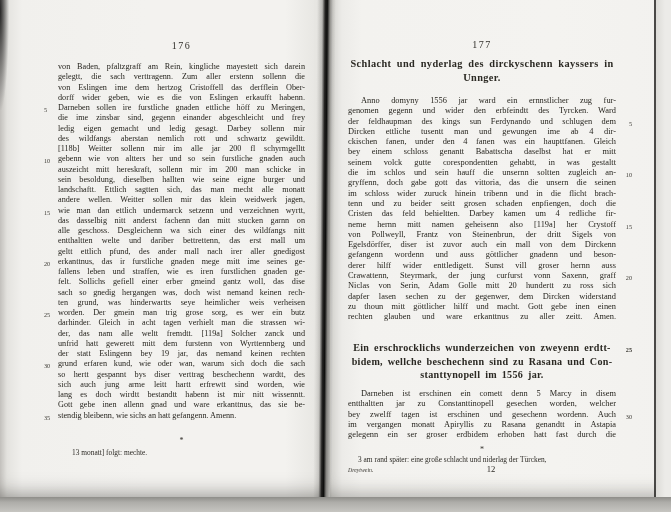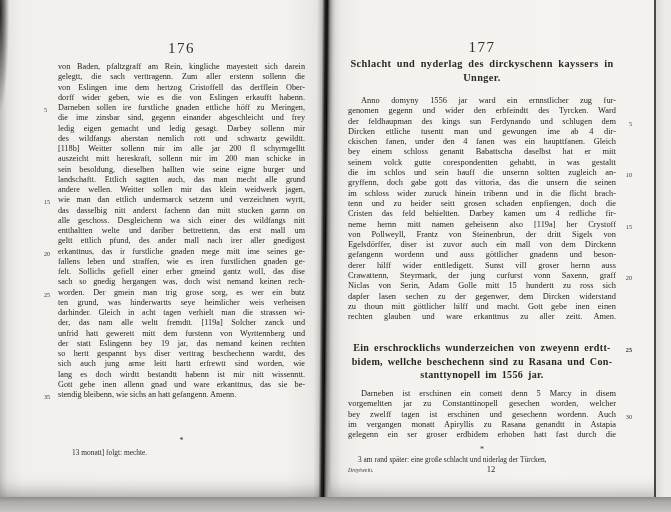--- a/index.html
+++ b/index.html
@@ -36,21 +36,21 @@
   }
   .right-outer{
     position:absolute;left:656px;top:0;width:15px;height:498px;
     background:linear-gradient(90deg,#dcdbd7,#ecebe8 60%);
   }
   .bottom-band{
     position:absolute;left:0;top:497px;width:671px;height:15px;
     background:linear-gradient(180deg,#8e8d89 0%,#aeadA9 35%,#c6c5c1 100%);
   }
 
-  .pageno{position:absolute;font-size:15px;letter-spacing:1.5px;color:#32302b;text-align:center;}
+  .pageno{position:absolute;font-size:10px;letter-spacing:1.5px;color:#32302b;text-align:center;}
   .pageno-left{left:58px;top:40px;width:247px;}
   .pageno-right{left:18px;top:39px;width:268px;}
 
   .textblock{position:absolute;color:#27251f;}
   .tb-left{left:58px;top:62px;width:247px;font-size:8.2px;line-height:10.25px;}
   .tb-right-1{left:18px;top:96px;width:268px;font-size:8.4px;line-height:10.3px;}
   .tb-right-2{left:18px;top:389px;width:268px;font-size:8.4px;line-height:10.3px;}
 
   .line{position:relative;text-align:justify;text-align-last:justify;}
   .line.nj{text-align-last:left;}
@@ -84,39 +84,41 @@
     <div class="textblock tb-left">
         <div class="line"><span class="ltext">von Baden, pfaltzgraff am Rein, kingliche mayestett sich darein</span></div>
         <div class="line"><span class="ltext">gelegtt, die sach verttragenn. Zum aller erstenn sollenn die</span></div>
         <div class="line"><span class="ltext">von Eslingen ime dem hertzog Cristoffell das derfflein Ober-</span></div>
         <div class="line"><span class="ltext">dorff wider geben, wie es die von Eslingen erkaufft habenn.</span></div>
         <div class="line"><span class="ltext">Darneben sollen ire furstliche gnaden ettliche höff zu Meringen,</span><span class="lnum lnum-l">5</span></div>
         <div class="line"><span class="ltext">die ime zinsbar sind, gegenn einander abgeschleicht und frey</span></div>
         <div class="line"><span class="ltext">ledig eigen gemacht und ledig gesagt. Darbey sollenn mir</span></div>
         <div class="line"><span class="ltext">des wildfangs aberstan nemlich rott und schwartz gewildtt.</span></div>
         <div class="line"><span class="ltext">[118b] Weitter sollenn mir im alle jar 200 fl schyrmgelltt</span></div>
+        <div class="line"><span class="ltext">gebenn wie von altters her und so sein furstliche gnaden auch</span><span class="lnum lnum-l">10</span></div>
         <div class="line"><span class="ltext">auszeicht mitt hereskraft, sollenn mir im 200 man schicke in</span></div>
         <div class="line"><span class="ltext">sein besoldung, dieselben hallten wie seine eigne burger und</span></div>
-        <div class="line"><span class="ltext">landschaftt. Ettlich sagtten auch, das man mecht alle grund</span></div>
+        <div class="line"><span class="ltext">landschaftt. Ettlich sagtten sich, das man mecht alle monatt</span></div>
         <div class="line"><span class="ltext">andere wellen. Weitter sollen mir das klein weidwerk jagen,</span></div>
         <div class="line"><span class="ltext">wie man dan ettlich undermarck setzenn und verzeichnen wyrtt,</span><span class="lnum lnum-l">15</span></div>
         <div class="line"><span class="ltext">das dasselbig nitt anderst fachenn dan mitt stucken garnn on</span></div>
         <div class="line"><span class="ltext">alle geschoss. Desgleichenn wa sich einer des wildfangs nitt</span></div>
         <div class="line"><span class="ltext">entthaltten welte und dariber bettrettenn, das erst mall um</span></div>
         <div class="line"><span class="ltext">geltt ettlich pfund, des ander mall nach irer aller gnedigost</span></div>
         <div class="line"><span class="ltext">erkanttnus, das ir furstliche gnaden mege mitt ime seines ge-</span><span class="lnum lnum-l">20</span></div>
         <div class="line"><span class="ltext">fallens leben und straffen, wie es iren furstlichen gnaden ge-</span></div>
         <div class="line"><span class="ltext">felt. Sollichs gefiell einer erber gmeind gantz woll, das dise</span></div>
         <div class="line"><span class="ltext">sach so gnedig hergangen was, doch wist nemand keinen rech-</span></div>
+        <div class="line"><span class="ltext">ten grund, was hinderwartts seye heimlicher weis verheisen</span></div>
         <div class="line"><span class="ltext">worden. Der gmein man trig grose sorg, es wer ein butz</span><span class="lnum lnum-l">25</span></div>
-        <div class="line"><span class="ltext">ten grund, was hinderwartts seye heimlicher weis verheisen</span></div>
         <div class="line"><span class="ltext">darhinder. Gleich in acht tagen verhielt man die strassen wi-</span></div>
         <div class="line"><span class="ltext">der, das nam alle weltt fremdtt. [119a] Solcher zanck und</span></div>
         <div class="line"><span class="ltext">unfrid hatt gewerett mitt dem furstenn von Wyrttennberg und</span></div>
         <div class="line"><span class="ltext">der statt Eslingenn bey 19 jar, das nemand keinen rechten</span></div>
+        <div class="line"><span class="ltext">grund erfaren kund, wie oder wan, warum sich doch die sach</span><span class="lnum lnum-l">30</span></div>
         <div class="line"><span class="ltext">so hertt gespannt bys diser verttrag beschechenn wardtt, des</span></div>
         <div class="line"><span class="ltext">sich auch jung arme leitt hartt erfrewtt sind worden, wie</span></div>
         <div class="line"><span class="ltext">lang es doch wirdtt bestandtt habenn ist mir nitt wissenntt.</span></div>
         <div class="line"><span class="ltext">Gott gebe inen allenn gnad und ware erkanttnus, das sie be-</span></div>
         <div class="line nj"><span class="ltext">stendig bleibenn, wie sichs an hatt gefangenn. Amenn.</span><span class="lnum lnum-l">35</span></div>
       </div>
     <div class="fnsep fnsep-left">*</div>
     <div class="footnote fn-left">13 monatt] folgt: mechte.</div>
   </div>
 
@@ -138,33 +140,33 @@
         <div class="line"><span class="ltext">gryffenn, doch gabe gott das vittoria, das die unsern die seinen</span></div>
         <div class="line"><span class="ltext">im schloss wider zuruck hinein tribenn und in die flicht brach-</span></div>
         <div class="line"><span class="ltext">tenn und zu beider seitt grosen schaden enpfiengen, doch die</span></div>
         <div class="line"><span class="ltext">Cristen das feld behieltten. Darbey kamen um 4 redliche fir-</span></div>
         <div class="line"><span class="ltext">neme hernn mitt namen geheisenn also [119a] her Crystoff</span><span class="lnum lnum-r">15</span></div>
         <div class="line"><span class="ltext">von Pollweyll, Frantz von Steinenbrun, der dritt Sigels von</span></div>
         <div class="line"><span class="ltext">Egelsdörffer, diser ist zuvor auch ein mall von dem Dirckenn</span></div>
         <div class="line"><span class="ltext">gefangenn wordenn und auss göttlicher gnadenn und beson-</span></div>
         <div class="line"><span class="ltext">derer hilff wider enttledigett. Sunst vill groser hernn auss</span></div>
         <div class="line"><span class="ltext">Crawattenn, Steyrmark, der jung curfurst vonn Saxenn, graff</span><span class="lnum lnum-r">20</span></div>
-        <div class="line"><span class="ltext">Niclas von Serin, Adam Golle mitt 15 hundertt zu ross sich</span></div>
+        <div class="line"><span class="ltext">Niclas von Serin, Adam Golle mitt 20 hundertt zu ross sich</span></div>
         <div class="line"><span class="ltext">dapfer lasen sechen zu der gegenwer, dem Dircken widerstand</span></div>
         <div class="line"><span class="ltext">zu thoun mitt göttlicher hilff und macht. Gott gebe inen einen</span></div>
         <div class="line"><span class="ltext">rechten glauben und ware erkanttnus zu aller zeitt. Amen.</span></div>
       </div>
     <div class="heading h2">
         <div class="line ctr"><span class="ltext">Ein erschrocklichs wunderzeichen von zweyenn erdtt-</span><span class="lnum lnum-r">25</span></div>
         <div class="line ctr"><span class="ltext">bidem, wellche beschechenn sind zu Rasana und Con-</span></div>
         <div class="line ctr"><span class="ltext">stanttynopell im 1556 jar.</span></div>
       </div>
     <div class="textblock tb-right-2">
         <div class="line ind"><span class="ltext">Darneben ist erschinen ein comett denn 5 Marcy in disem</span></div>
-        <div class="line"><span class="ltext">vorgemeltten jar zu Constanttinopell gesechen worden, welcher</span></div>
+        <div class="line"><span class="ltext">entthaltten jar zu Constanttinopell gesechen worden, welcher</span></div>
         <div class="line"><span class="ltext">bey zwelff tagen ist erschinen und gesechenn wordenn. Auch</span><span class="lnum lnum-r">30</span></div>
         <div class="line"><span class="ltext">im vergangen monatt Apiryllis zu Rasana genandtt in Astapia</span></div>
         <div class="line"><span class="ltext">gelegenn ein ser groser erdbidem erhoben hatt fast durch die</span></div>
       </div>
     <div class="fnsep fnsep-right">*</div>
     <div class="footnote fn-right">3 am rand später: eine große schlacht und niderlag der Türcken,</div>
     <div class="sig-name">Dreytwein.</div>
     <div class="sig-num">12</div>
   </div>
 

